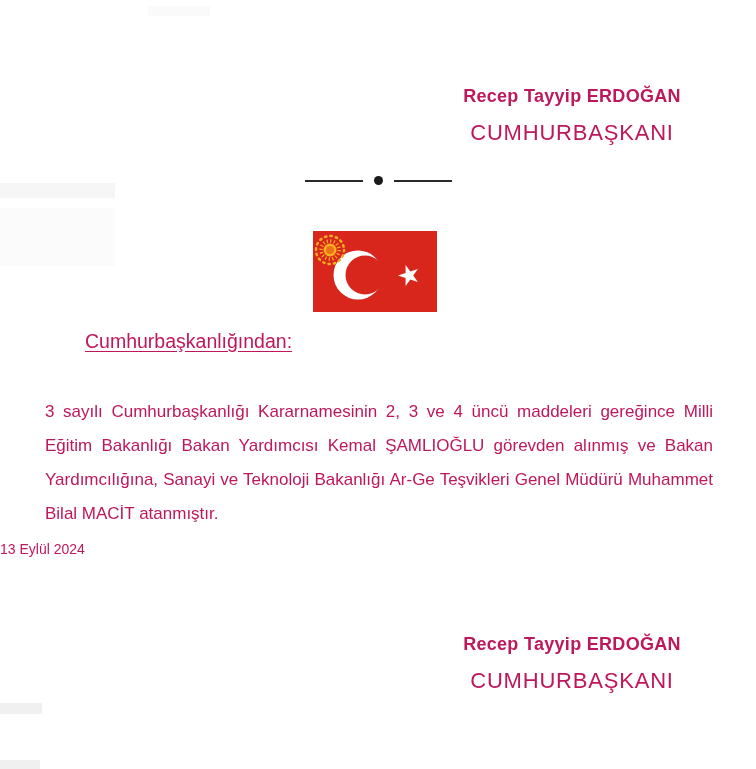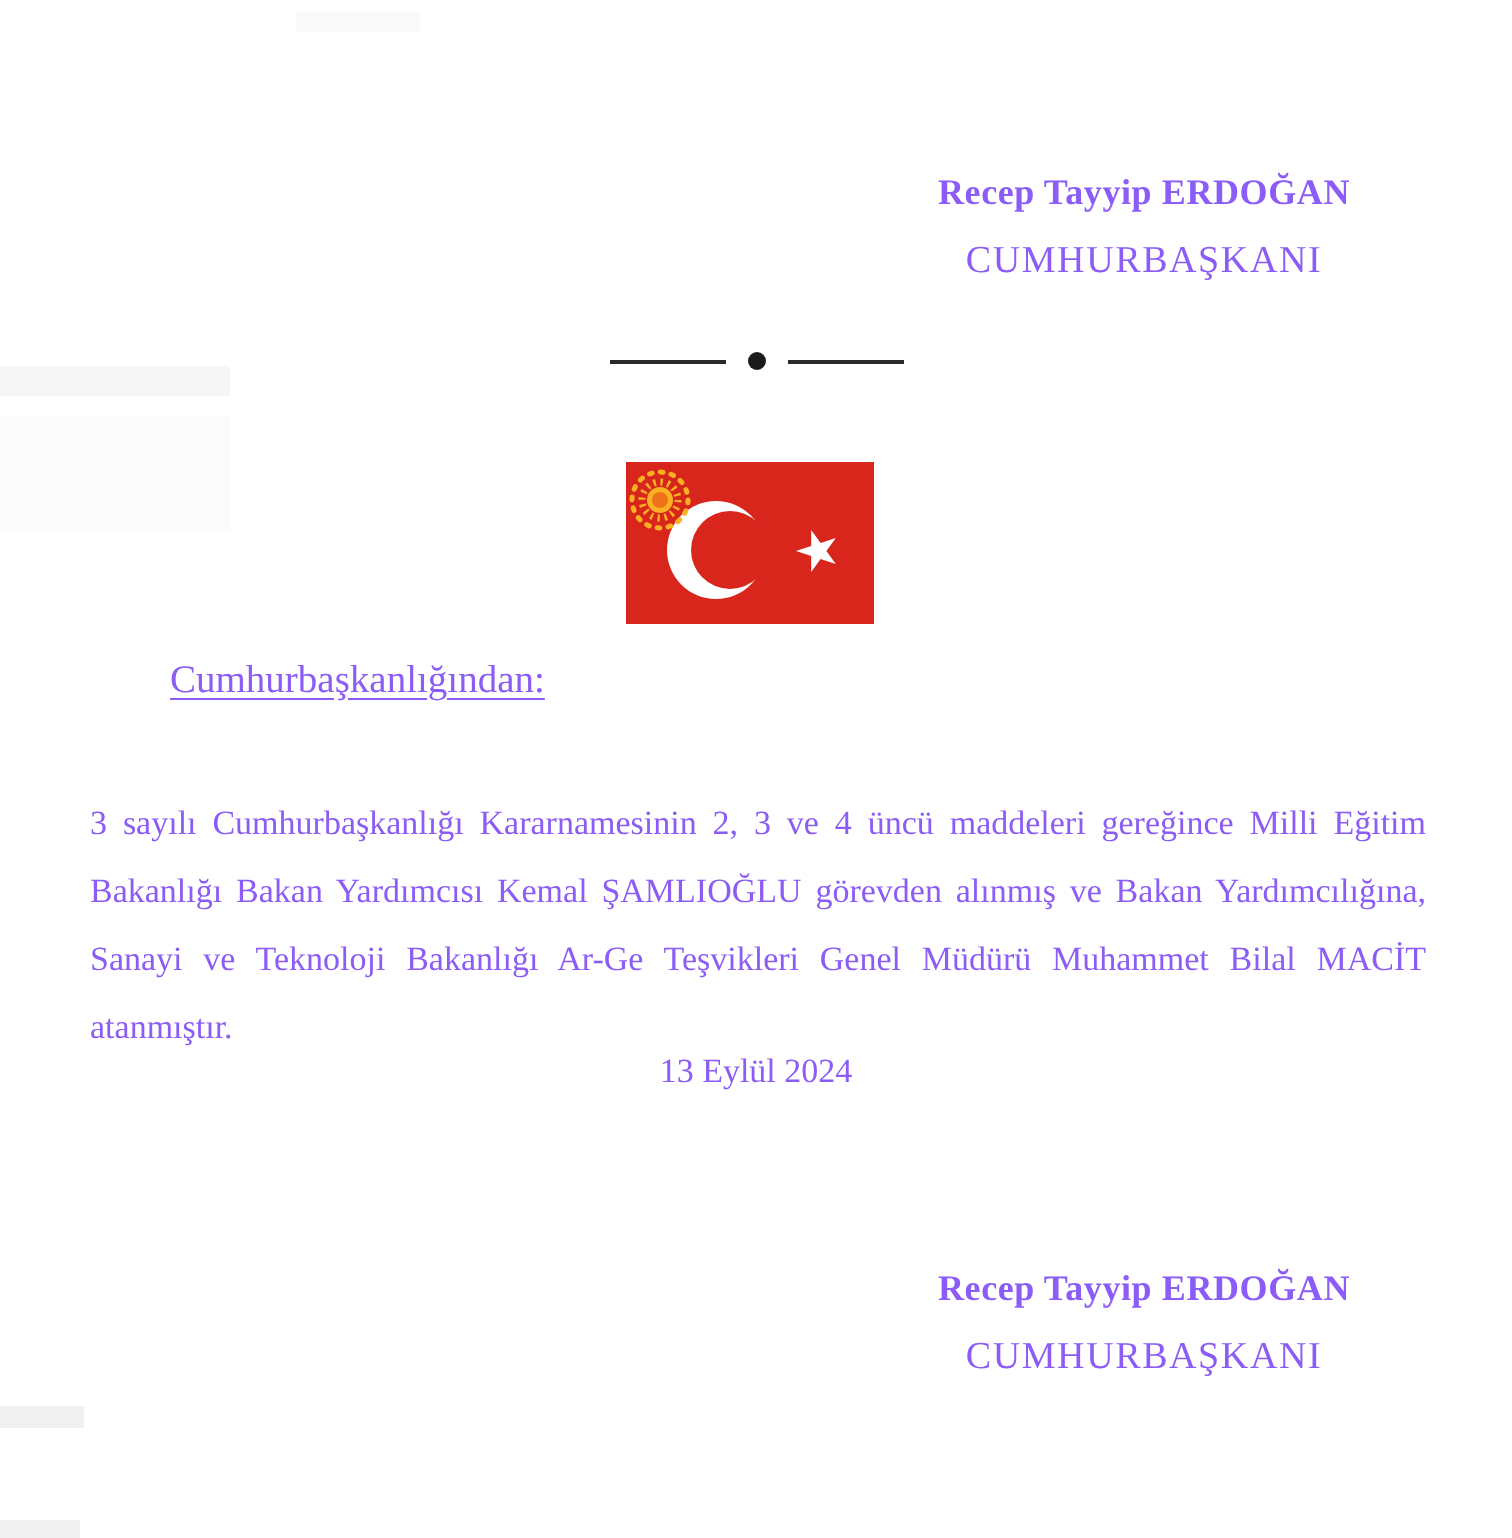--- a/index.html
+++ b/index.html
@@ -3,29 +3,29 @@
 <meta charset="utf-8">
 <style>
   * { margin: 0; padding: 0; box-sizing: border-box; }
   html, body { background: #ffffff; }
   .page {
     position: relative;
     width: 756px;
     height: 769px;
     background: #ffffff;
     overflow: hidden;
-    font-family: Liberation Serif, serif;
-    color: #8b5cf6;
+    font-family: Liberation Sans, sans-serif;
+    color: #be185d;
   }
   .artifact { position: absolute; pointer-events: none; }
   .sig { position: absolute; width: 286px; text-align: center; }
   .sig-top { left: 429px; top: 86px; }
   .sig-bottom { left: 429px; top: 634px; }
   .sig-name { font-size: 18px; font-weight: bold; letter-spacing: 0.3px; }
-  .sig-title { font-size: 19px; margin-top: 13px; letter-spacing: 0.8px; }
+  .sig-title { font-size: 22px; margin-top: 13px; letter-spacing: 0.8px; }
   .divider {
     position: absolute; left: 0; top: 176px; width: 100%;
     display: flex; align-items: center; justify-content: center; gap: 11px;
   }
   .divider .line { width: 58px; border-top: 2px solid #2a2a2a; }
   .divider .dot { width: 9px; height: 9px; border-radius: 50%; background: #1a1a1a; }
   .flag-wrap { position: absolute; left: 313px; top: 231px; width: 124px; height: 81px; }
   .flag-wrap svg { display: block; width: 100%; height: 100%; }
   .heading {
     position: absolute; left: 85px; top: 330px;
@@ -36,22 +36,22 @@
   .karar {
     position: absolute; left: 85px; top: 359px;
     font-size: 17.5px; font-weight: bold;
   }
   .body-par {
     position: absolute; left: 45px; top: 395px; width: 668px;
     font-size: 17px; line-height: 34px;
     text-align: justify;
   }
   .date-line {
-    position: absolute; left: 0; top: 526px; width: 100%;
-    text-align: center; font-size: 17px;
+    position: absolute; left: 0; top: 541px; width: 100%;
+    font-size: 14px;
   }
 </style>
 </head>
 <body>
 
 <div class="page">
 
   <div class="artifact" style="left:148px; top:6px;  width:62px;  height:10px; background:#fafafa;"></div>
   <div class="artifact" style="left:0;     top:183px; width:115px; height:15px; background:#f6f6f6;"></div>
   <div class="artifact" style="left:0;     top:208px; width:115px; height:58px; background:#fbfbfb;"></div>

